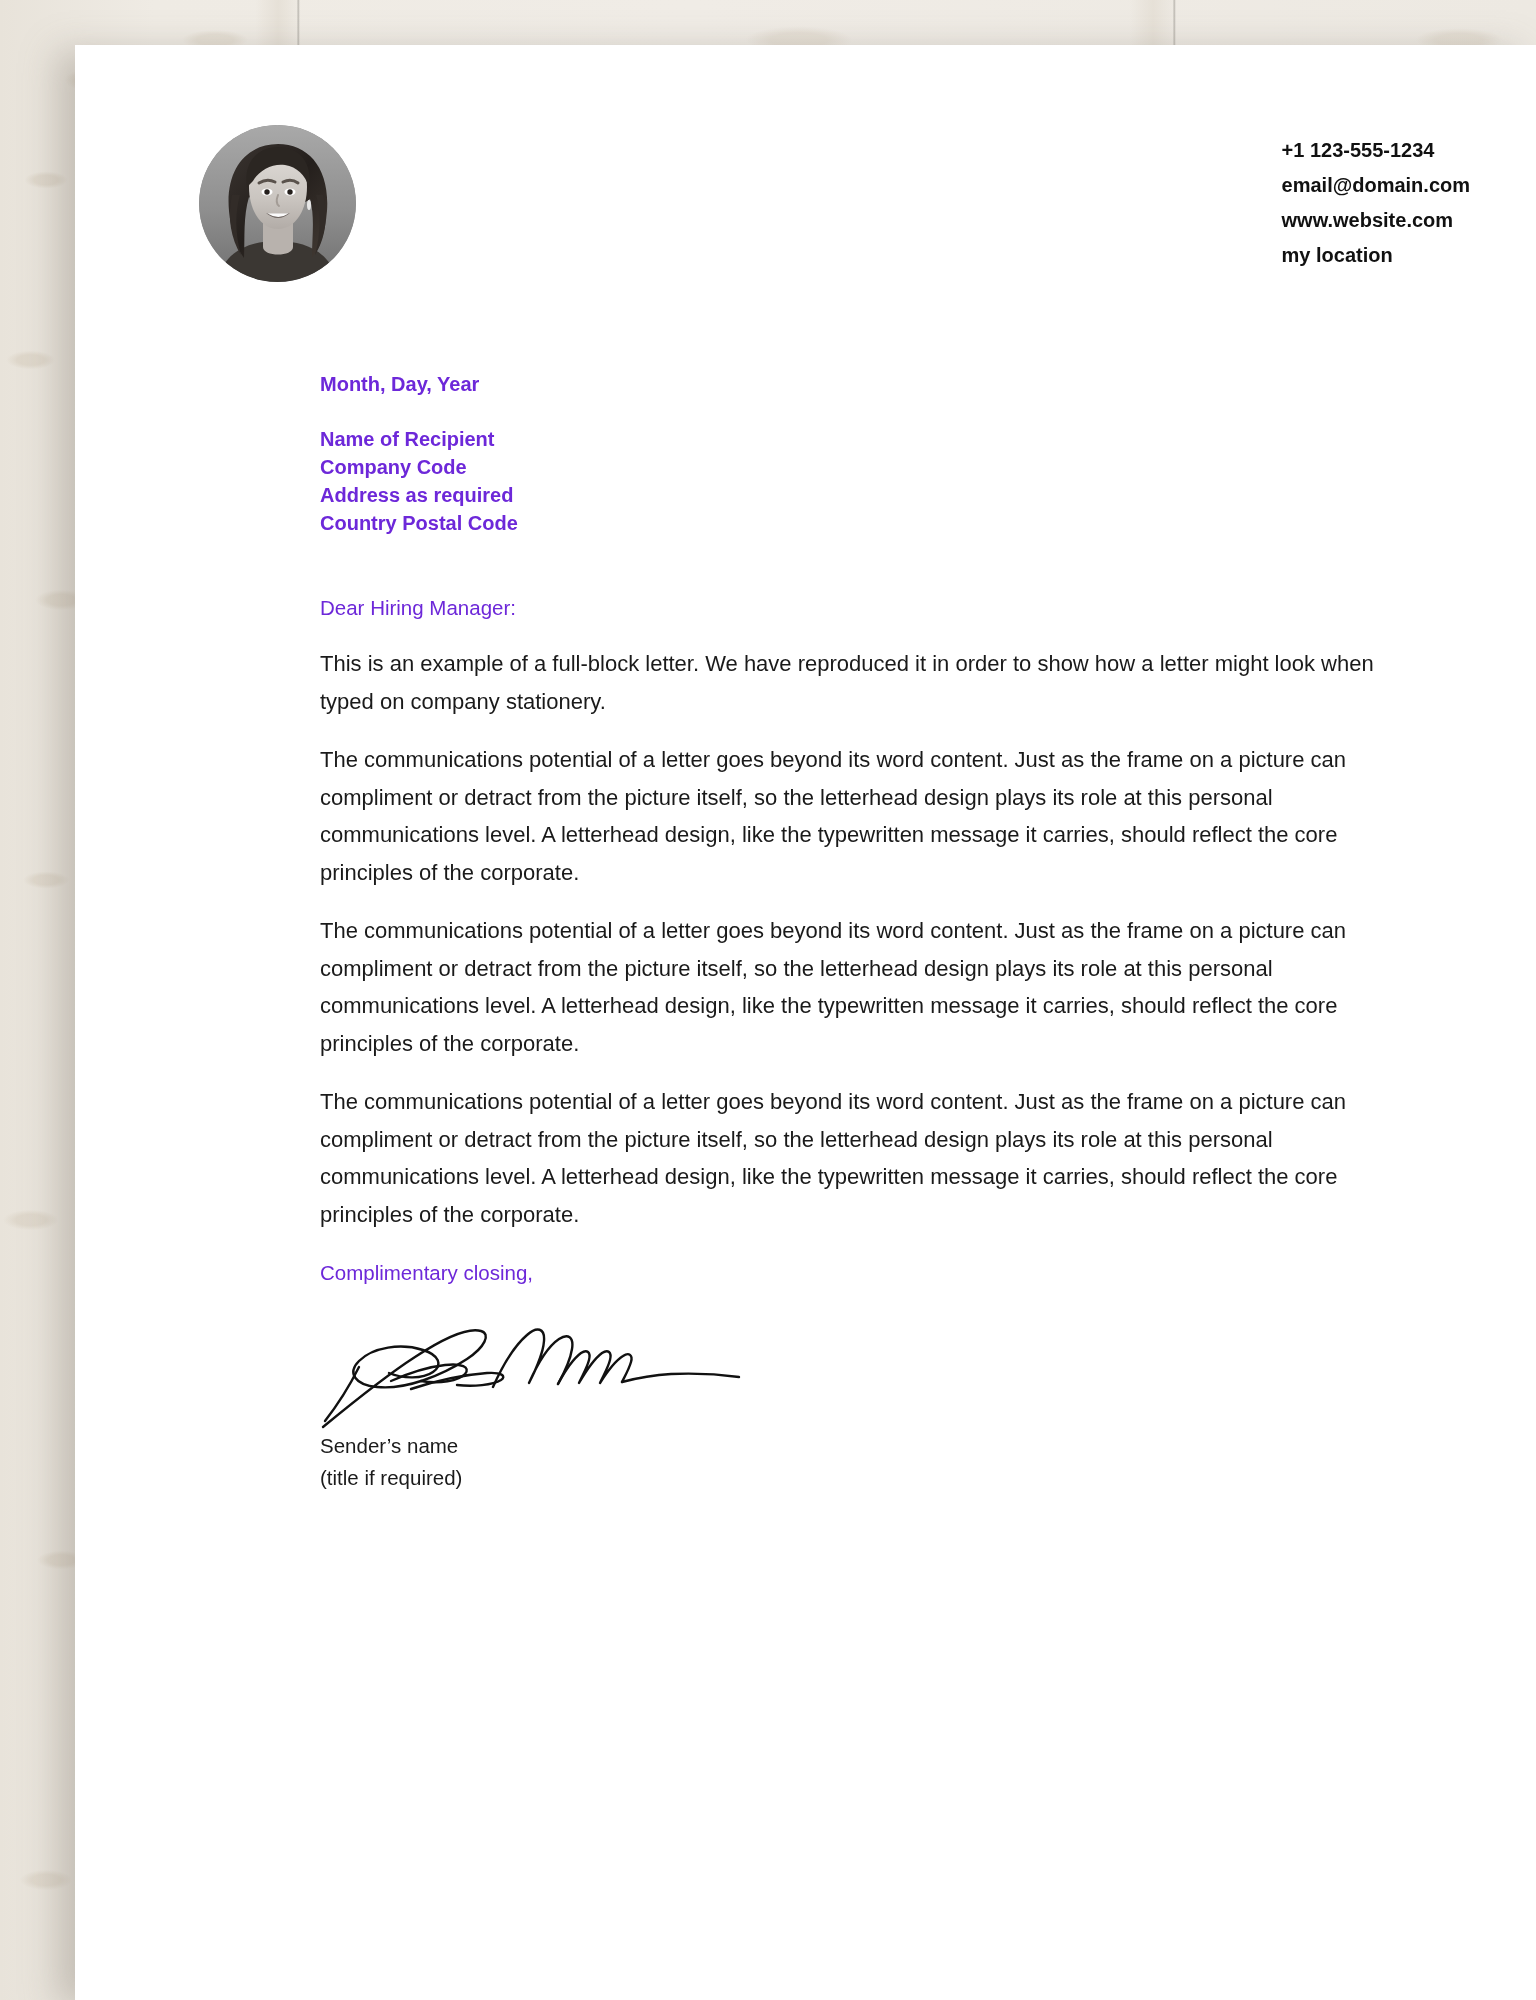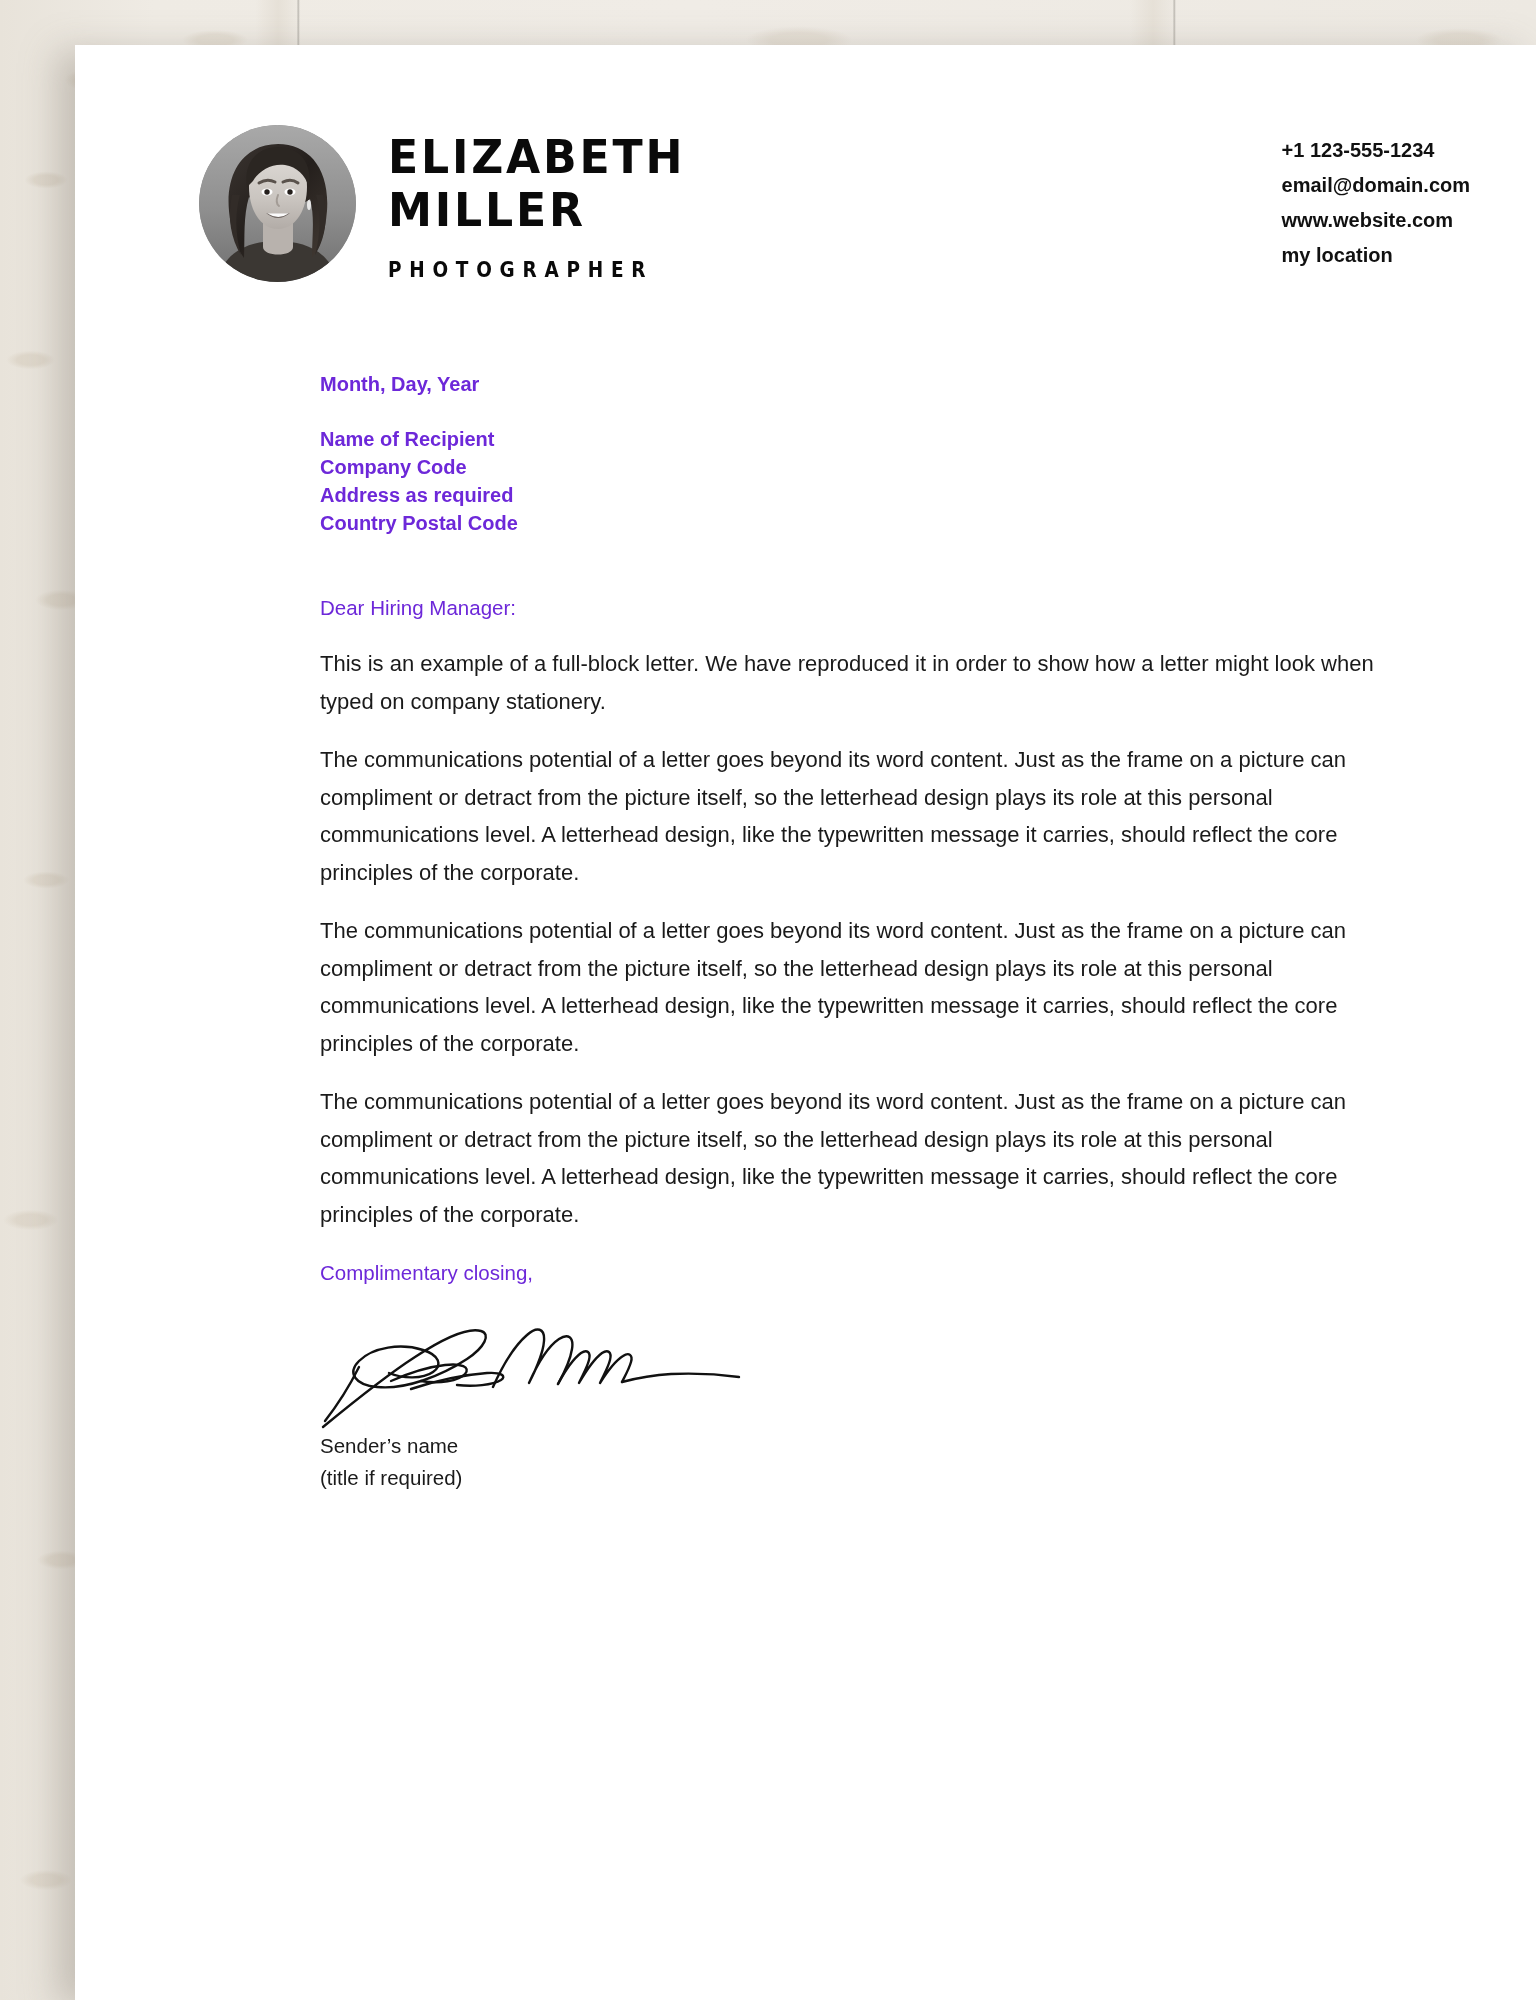--- a/index.html
+++ b/index.html
@@ -283,25 +283,20 @@
             <path d="M79 70 q-3 8 1 11" stroke="#a39c96" stroke-width="2" fill="none" stroke-linecap="round"></path>
 
             <path d="M67 88 q12 10 24 0 q-12 5 -24 0 z" fill="#6d6460"></path>
             <path d="M68.5 88.5 q11 7 21 0 z" fill="#fbfbfb"></path>
 
             <ellipse cx="110" cy="80" rx="2" ry="5" fill="#e8e8e8"></ellipse>
           </g>
         </svg>
       </div>
 
-      <div class="name-block">
-        <div class="name-line">ELIZABETH</div>
-        <div class="name-line">MILLER</div>
-        <div class="role-line">PHOTOGRAPHER</div>
-      </div>
 
       <div class="contact-block">
         <div class="contact-line">+1 123-555-1234</div>
         <div class="contact-line">email@domain.com</div>
         <div class="contact-line">www.website.com</div>
         <div class="contact-line">my location</div>
       </div>
 
     </div>
 

